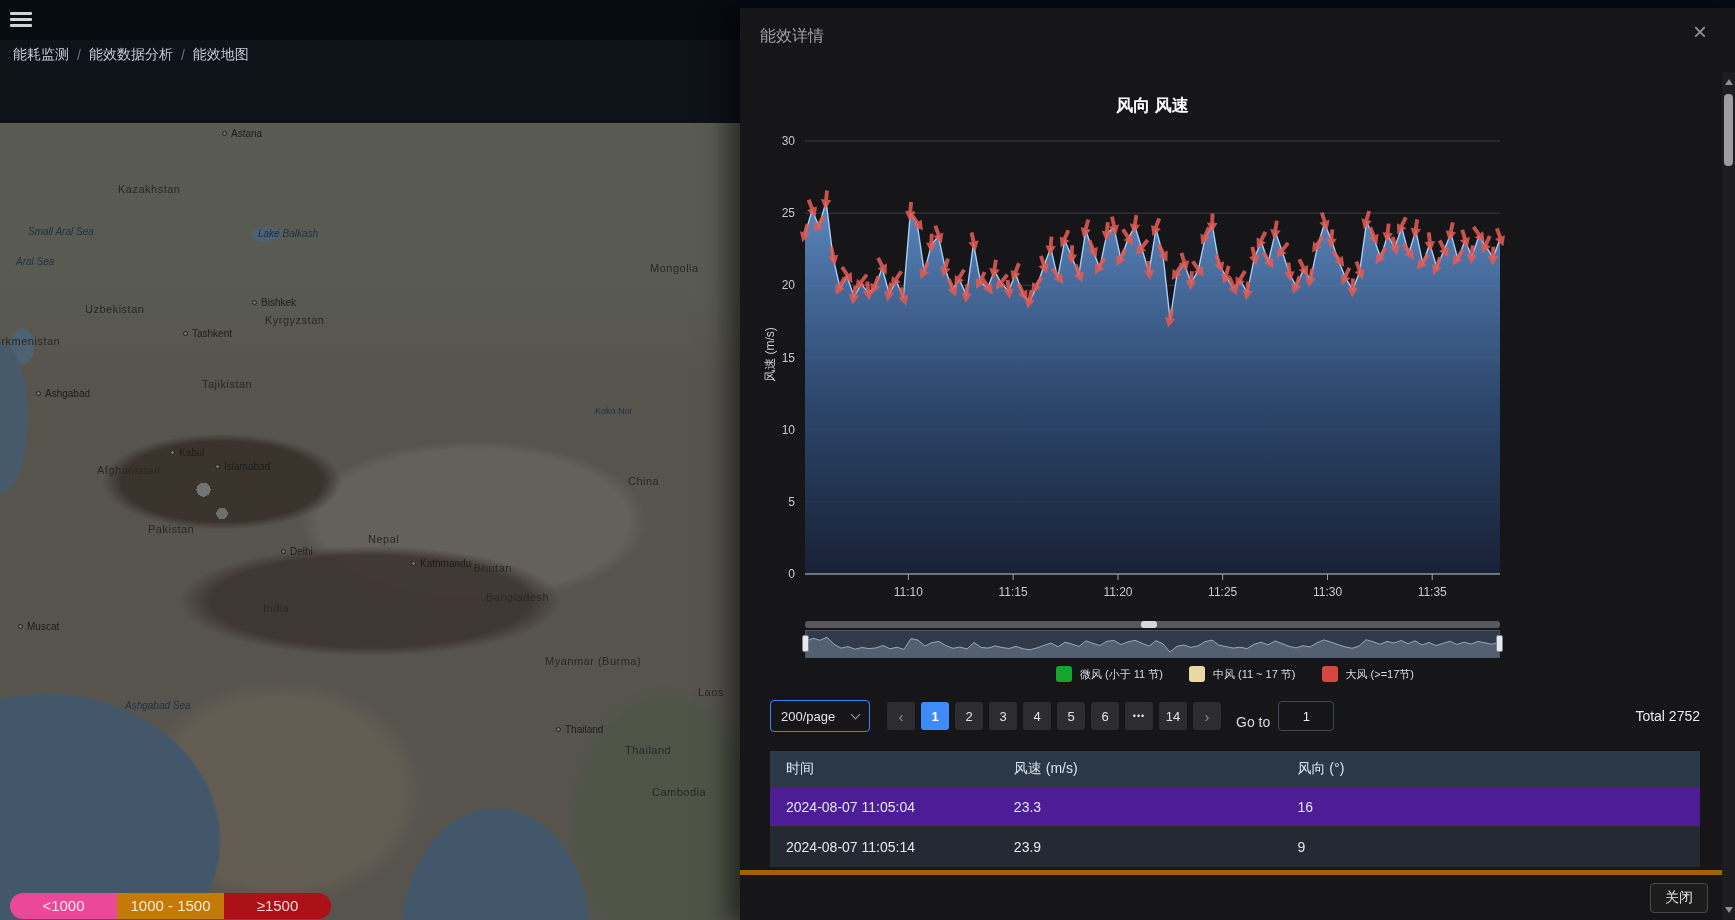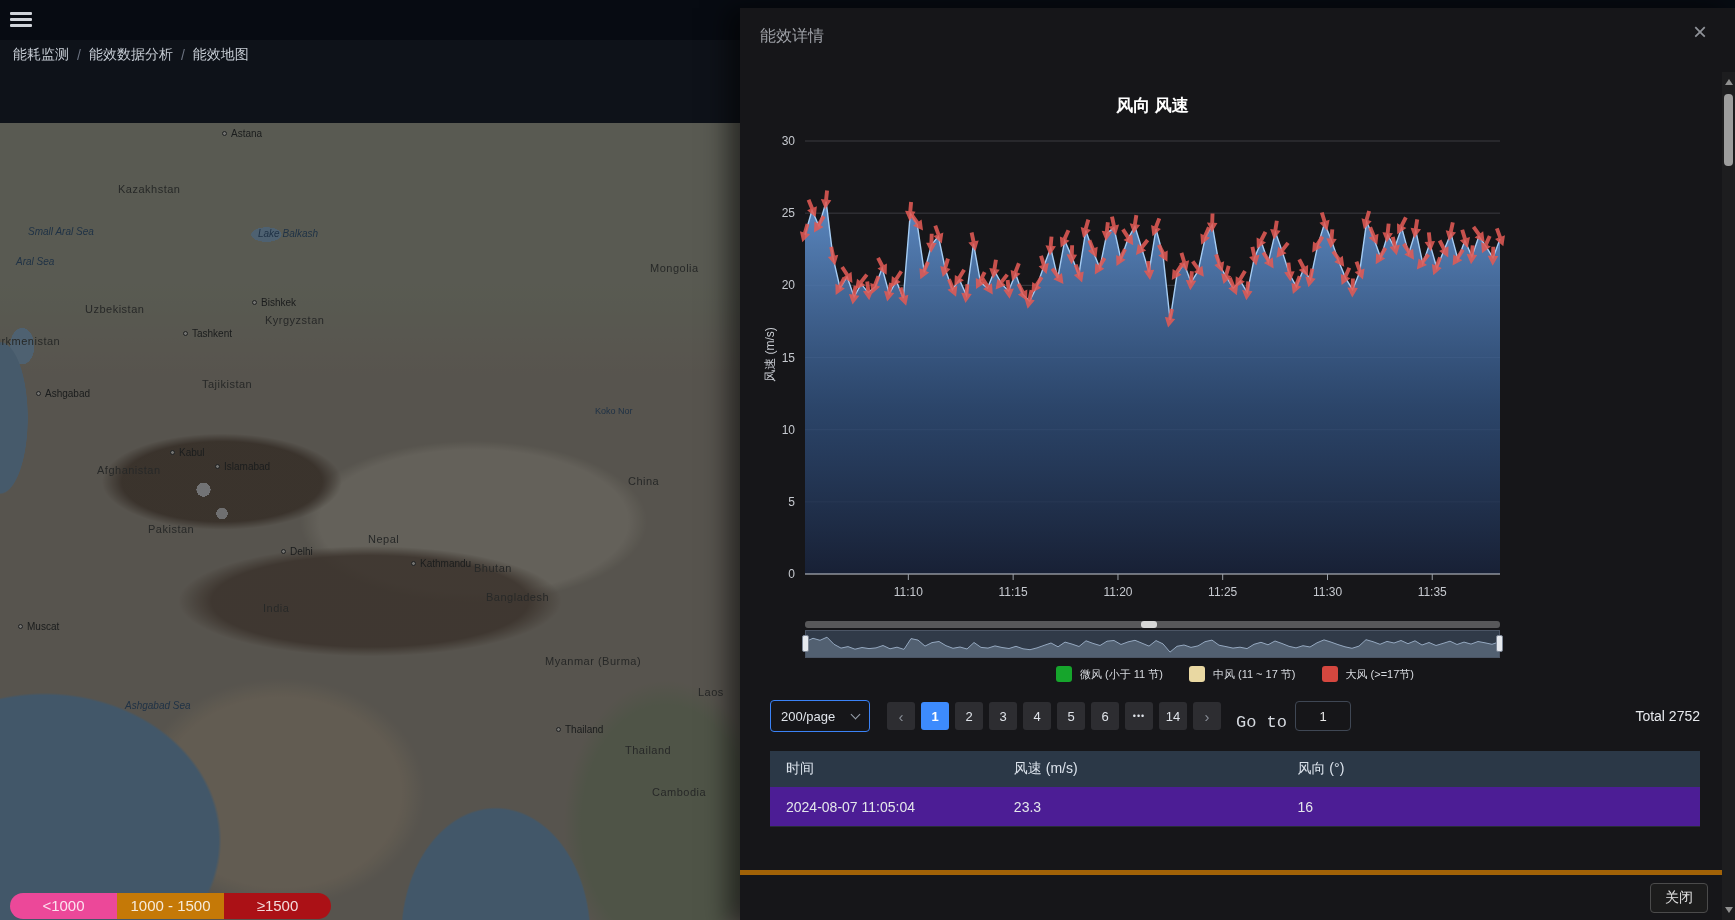--- a/index.html
+++ b/index.html
@@ -78,21 +78,21 @@
   .pager{position:absolute;top:692px;left:30px;width:930px;height:32px;display:flex;
     align-items:center;}
   .page-size{width:100px;height:32px;border:1px solid #3b82f6;border-radius:4px;display:flex;
     align-items:center;justify-content:space-between;padding:0 10px;color:#e0e4ea;font-size:13px;
     margin-right:14px;cursor:pointer;}
   .pg-btn{min-width:28px;height:28px;margin:0 3px;background:#2d2d31;border-radius:3px;
     color:#dfe3e9;font-size:13px;display:flex;align-items:center;justify-content:center;
     cursor:pointer;padding:0 4px;}
   .pg-btn.active{background:#3d8bfd;color:#fff;font-weight:bold;}
   .pg-btn.nav{color:#8a8f98;font-size:15px;}
-  .goto-label{margin:12px 8px 0 12px;font-size:17px;color:#d5d9df;font-family:Liberation Mono, monospace;}
+  .goto-label{margin:12px 8px 0 12px;font-size:14px;color:#d5d9df;}
   .goto-input{width:56px;height:30px;border:1px solid #3f4754;border-radius:4px;background:transparent;
     color:#e8e8e8;font-size:13px;text-align:center;outline:none;
     font-family:"Liberation Sans","DejaVu Sans",sans-serif;}
   .total{margin-left:auto;font-size:14px;color:#e8eaee;}
   
   .wtable{position:absolute;top:743px;left:30px;width:930px;font-size:14px;}
   .wt-header{display:flex;height:36px;background:#2b3847;color:#dce3ec;align-items:center;}
   .wt-row{display:flex;height:40px;align-items:center;color:#e4e7eb;border-bottom:1px solid #272d37;}
   .wt-row.odd{background:#4c1d95;} .wt-row.even{background:#232a33;}
   .wt-c1{width:24.5%;padding-left:16px;} .wt-c2{width:30.5%;padding-left:16px;}
@@ -424,20 +424,25 @@
         <div class="wt-c1">时间</div>
         <div class="wt-c2">风速 (m/s)</div>
         <div class="wt-c3">风向 (°)</div>
       </div>
     <div id="table-body">
         <div class="wt-row odd">
           <div class="wt-c1">2024-08-07 11:05:04</div>
           <div class="wt-c2">23.3</div>
           <div class="wt-c3">16</div>
         </div>
+        <div class="wt-row even">
+          <div class="wt-c1">2024-08-07 11:05:14</div>
+          <div class="wt-c2">23.9</div>
+          <div class="wt-c3">9</div>
+        </div>
       </div>
   </div>
 
   <div class="panel-footer">
     <div class="close-btn">关闭</div>
   </div>
 </div>
 
 <div class="v-scrollbar">
   <div class="sb-up"></div>

